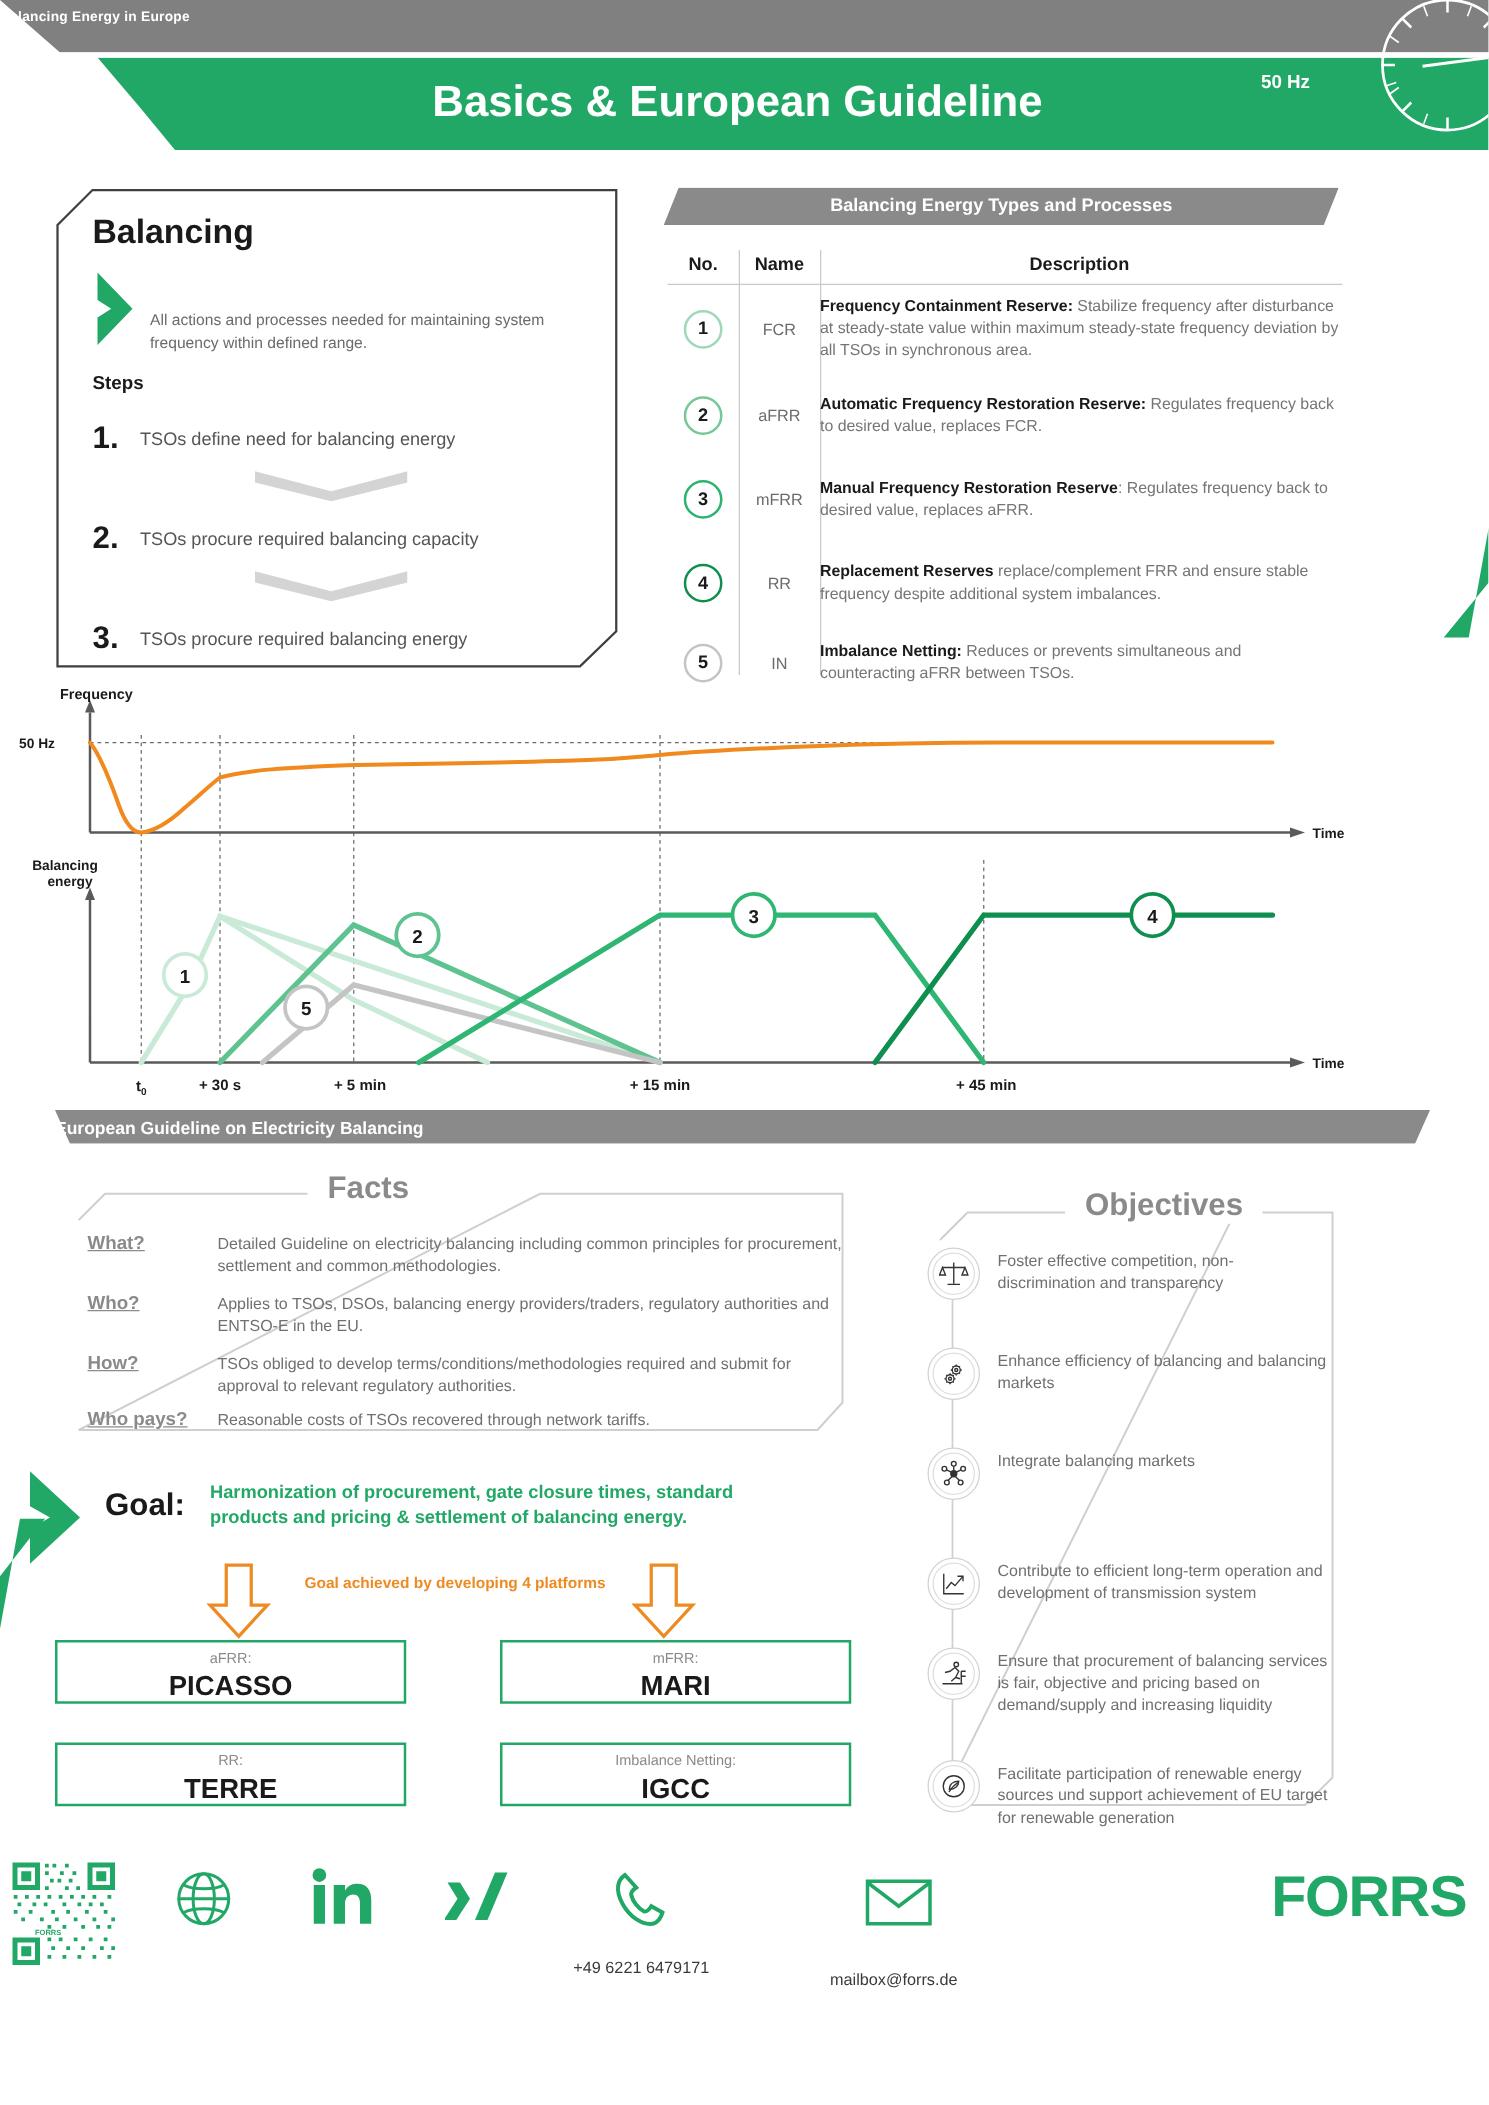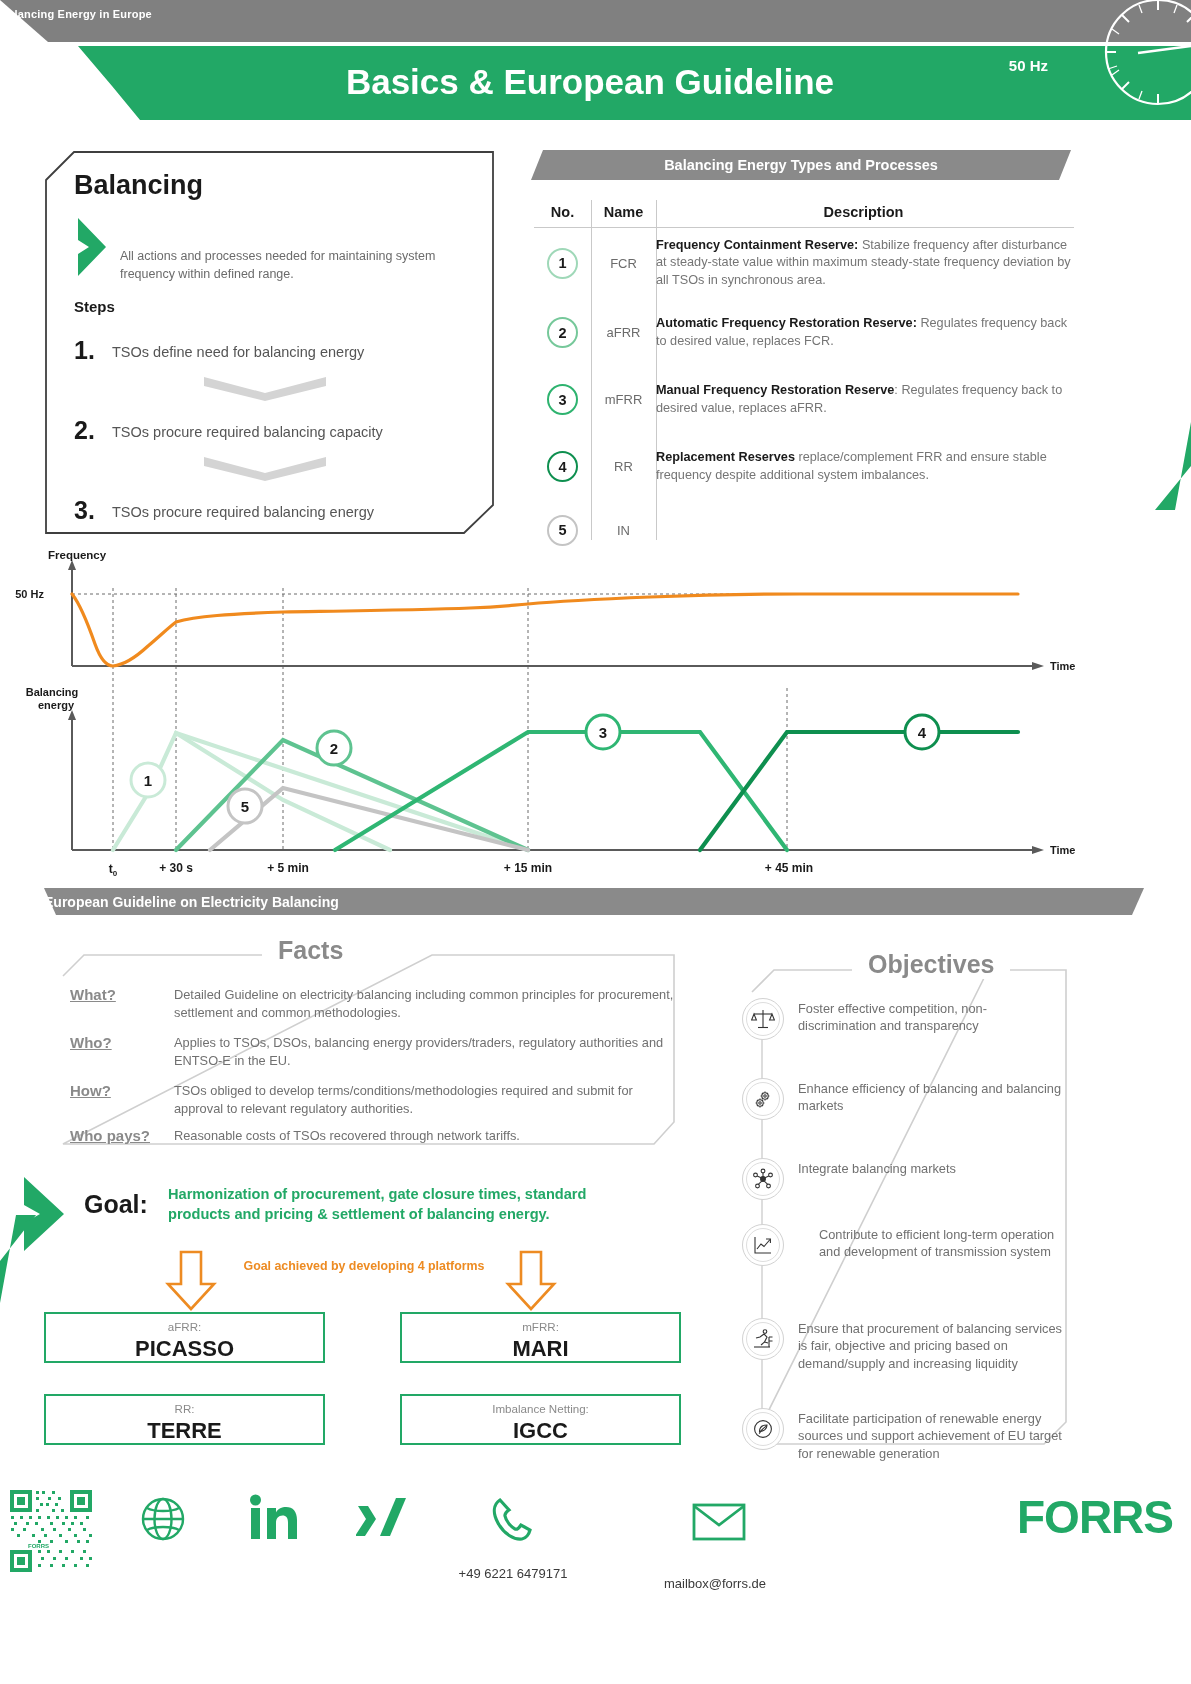--- a/index.html
+++ b/index.html
@@ -305,20 +305,23 @@
       </div>
     </div>
 
     <div class="tbl-row" style="height:60px;">
       <div class="c-no">
         <div class="circ" style="border-color:#c4c4c4;">5</div>
       </div>
       <div class="c-nm">
         <span class="nm">IN</span>
       </div>
+      <div class="c-de">
+        <span class="de"><b>Imbalance Netting:</b><span> Reduces or prevents simultaneous and counteracting aFRR between TSOs.</span></span>
+      </div>
     </div>
   </div>
 
   <div class="charts">
     <svg width="1100" height="335" viewBox="0 0 1100 335">
 
       <g stroke="#6b6b6b" stroke-width="1" stroke-dasharray="3,3" fill="none">
         <line x1="113" y1="40" x2="113" y2="302"></line>
         <line x1="176" y1="40" x2="176" y2="302"></line>
         <line x1="283" y1="40" x2="283" y2="302"></line>
@@ -392,21 +395,21 @@
     </svg>
   </div>
 
   <div class="gl-banner"></div>
   <div class="gl-banner-txt">European Guideline on Electricity Balancing</div>
 
   <div class="facts-box">
     <svg width="614" height="195" viewBox="0 0 614 195" style="position:absolute;inset:0;">
       <path d="M1 24 L22 3 L200 3 M370 3 L612 3 L612 170 L592 192 L1 192 Z" fill="none" stroke="#cfcfcf" stroke-width="1.6"></path>
     </svg>
-    <div class="sect-title" style="left:200px; top:-16px;">Facts</div>
+    <div class="sect-title" style="left:184px; top:-16px;">Facts</div>
 
     <div class="fact-row" style="top:34px;">
       <span class="fact-q">What?</span>
       <span class="fact-a">Detailed Guideline on electricity balancing including common principles for procurement, settlement and common methodologies.</span>
     </div>
     <div class="fact-row" style="top:82px;">
       <span class="fact-q">Who?</span>
       <span class="fact-a">Applies to TSOs, DSOs, balancing energy providers/traders, regulatory authorities and ENTSO-E in the EU.</span>
     </div>
     <div class="fact-row" style="top:130px;">
@@ -498,21 +501,21 @@
             <circle cx="14" cy="9" r="1.2"></circle>
           <circle cx="9" cy="16" r="3.2"></circle>
             <circle cx="9" cy="16" r="1.2"></circle>
           <path d="M14 4.6v1M14 12.4v1M9.6 9h1M17.4 9h1M11 6l.7.7M16.3 11.3l.7.7M16.3 6.7l.7-.7M11.7 11.3l-.7.7"></path>
           <path d="M9 11.6v1M9 19.4v1M4.6 16h1M12.4 16h1M6 13l.7.7M11.3 18.3l.7.7M11.3 13.7l.7-.7M6.7 18.3l-.7.7"></path>
         </svg>
       </div>
       <div class="obj-txt">Enhance efficiency of balancing and balancing markets</div>
     </div>
 
-    <div class="obj-item" style="top:272px;gap:21px;">
+    <div class="obj-item" style="top:294px;">
       <div class="obj-ico">
         <svg width="24" height="24" viewBox="0 0 24 24" fill="none" stroke="#333" stroke-width="1.1">
           <path d="M4 4v16h16"></path>
           <path d="M6 16 L10 11 L13 13.5 L19 6.5"></path>
           <path d="M15 6h4.4v4"></path>
         </svg>
       </div>
       <div class="obj-txt">Contribute to efficient long-term operation and development of transmission system</div>
     </div>
 

